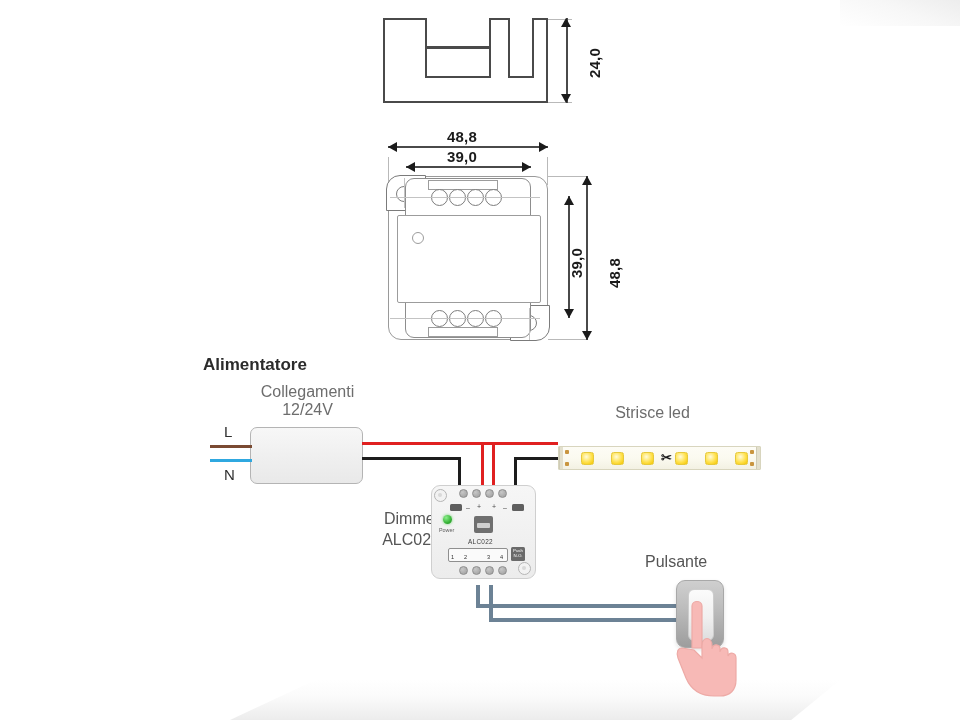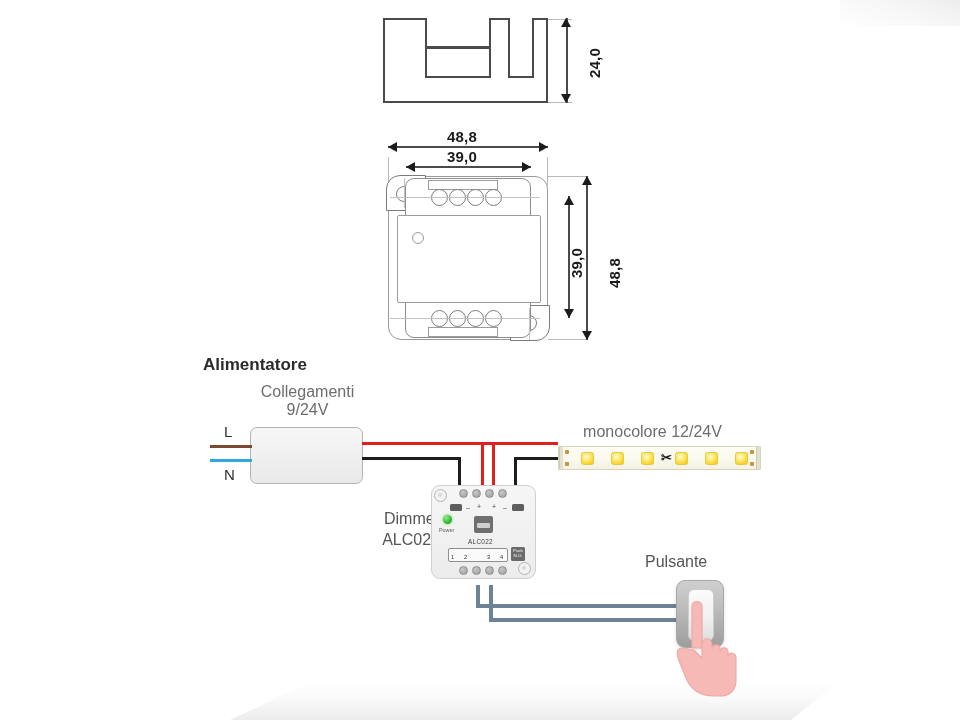--- a/index.html
+++ b/index.html
@@ -289,21 +289,21 @@
 
     <div class="centerline" style="left:390px;top:197px;width:150px;height:1px;"></div>
     <div class="centerline" style="left:390px;top:318px;width:150px;height:1px;"></div>
     <div class="centerline" style="left:404px;top:178px;width:1px;height:30px;"></div>
     <div class="centerline" style="left:529px;top:308px;width:1px;height:32px;"></div>
   </div>
 
   <div class="h-section" style="left:203px;top:355px;">Alimentatore</div>
 
   <div class="lbl" style="left:250px;top:383px;width:115px;">Collegamenti</div>
-  <div class="lbl" style="left:250px;top:401px;width:115px;">9/24V</div>
+  <div class="lbl" style="left:250px;top:401px;width:115px;">12/24V</div>
 
   <div class="psu" style="left:250px;top:427px;width:113px;height:57px;"></div>
 
   <div class="term-lbl" style="left:224px;top:423px;">L</div>
   <div class="term-lbl" style="left:224px;top:466px;">N</div>
 
   <div class="wire w-brown" style="left:210px;top:445px;width:42px;height:3.4px;"></div>
   <div class="wire w-blue" style="left:210px;top:459px;width:42px;height:3.4px;"></div>
 
   <div class="wire w-red" style="left:362px;top:442px;width:196px;height:3px;"></div>
@@ -311,21 +311,21 @@
   <div class="wire w-red" style="left:481px;top:442px;width:3px;height:45px;"></div>
 
   <div class="wire w-red" style="left:492px;top:442px;width:3px;height:45px;"></div>
 
   <div class="wire w-black" style="left:362px;top:457px;width:98px;height:3px;"></div>
   <div class="wire w-black" style="left:458px;top:457px;width:3px;height:30px;"></div>
 
   <div class="wire w-black" style="left:514px;top:457px;width:44px;height:3px;"></div>
   <div class="wire w-black" style="left:514px;top:457px;width:3px;height:30px;"></div>
 
-  <div class="lbl" style="left:560px;top:423px;width:185px;">monocolore 12/24V</div>
+  <div class="lbl" style="left:565px;top:404px;width:175px;">Strisce led</div>
 
   <div class="strip" style="left:558px;top:446px;width:203px;height:24px;">
     <div class="strip-edge" style="left:0;top:0;height:22px;"></div>
     <div class="strip-edge" style="right:0;top:0;height:22px;"></div>
     <div class="strip-pad" style="left:6px;top:3px;"></div>
     <div class="strip-pad" style="left:6px;top:15px;"></div>
     <div class="strip-pad" style="right:6px;top:3px;"></div>
     <div class="strip-pad" style="right:6px;top:15px;"></div>
 
     <div class="led-dot" style="left:22px;top:5px;"></div>

